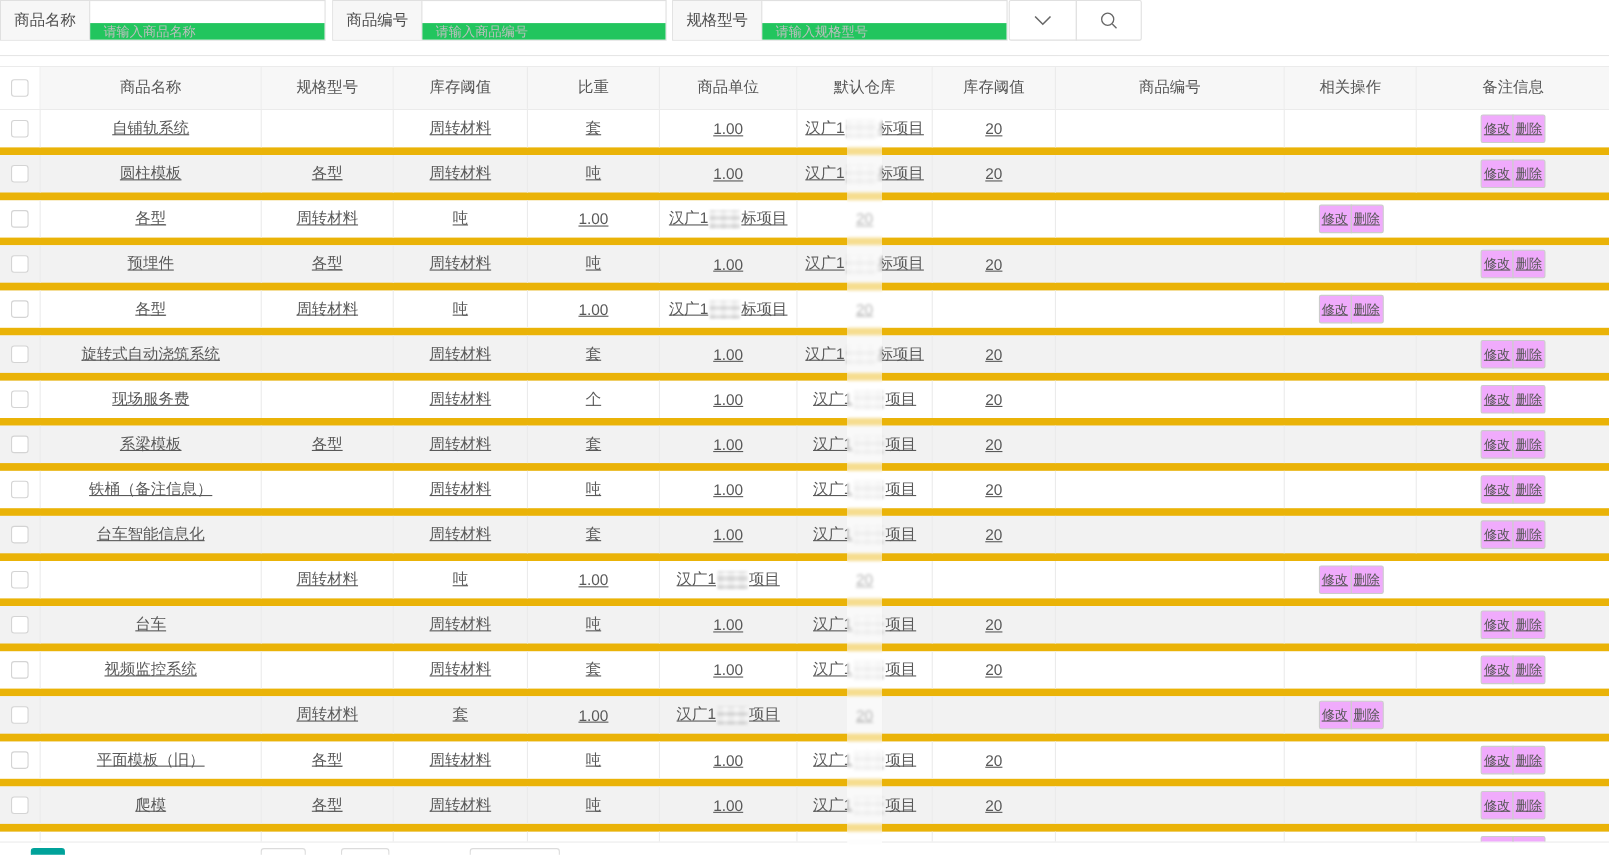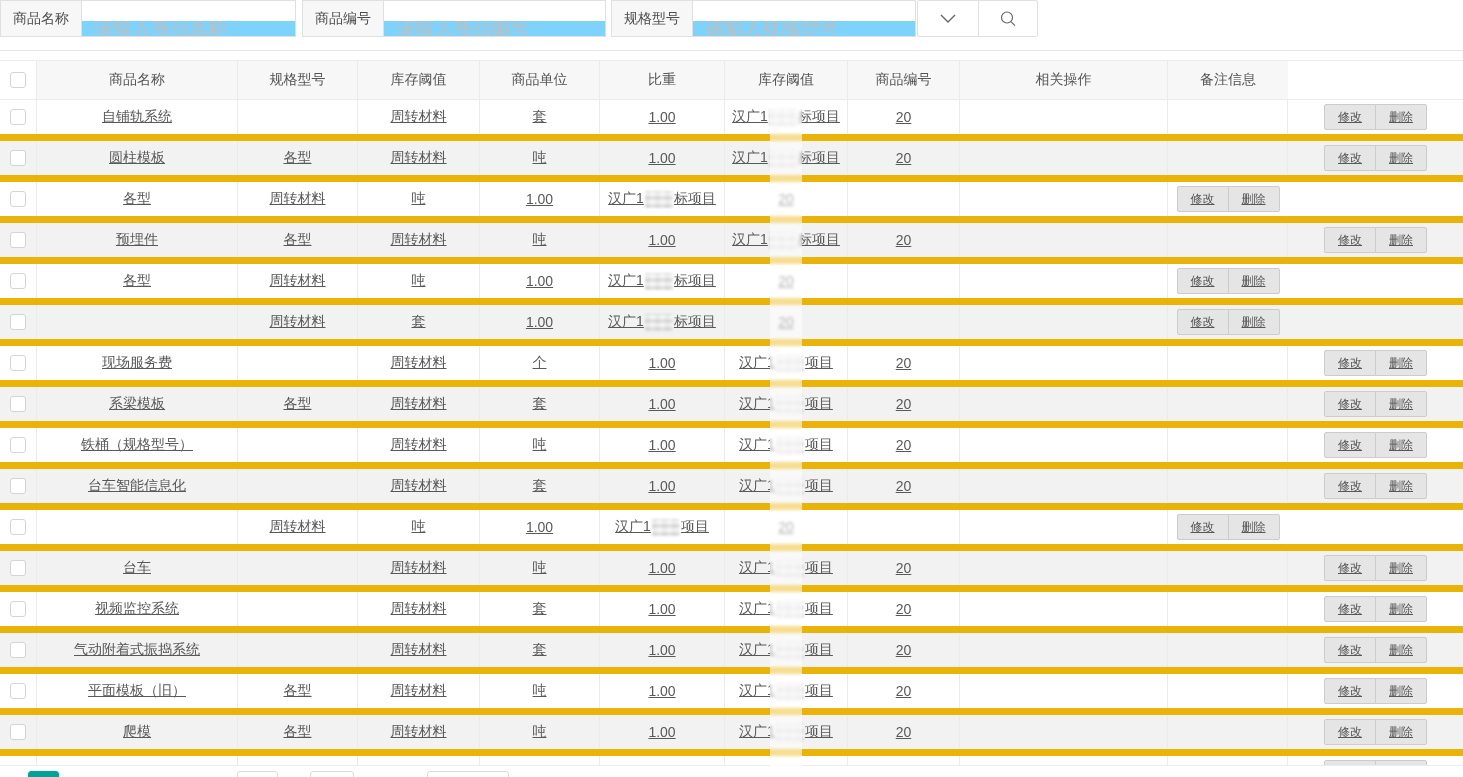--- a/index.html
+++ b/index.html
@@ -11,22 +11,22 @@
   }
 
   
   .filter-bar { position:absolute; top:0; left:0; width:1463px; height:37px; }
   .filter-group { position:absolute; top:0; height:37px; display:flex; border:1px solid #e0e0e0; background:#fff; }
   .filter-label {
     background:#f7f7f7; border-right:1px solid #e0e0e0; color:#4d4d4d;
     display:flex; align-items:center; padding:0 12px; white-space:nowrap;
   }
   .filter-input {
-    border:none; outline:none; flex:1 1 auto; padding:0 12px; font-size:19px;
-    color:#595959; background:#7dd3fc; font-family:inherit; min-width:0;margin-top:20px;
+    border:none; outline:none; flex:1 1 auto; padding:0 12px; font-size:12px;
+    color:#595959; background:#22c55e; font-family:inherit; min-width:0;margin-top:20px;
   }
   .filter-input::placeholder { color:#bfbfbf; }
   .g1 { left:0;   width:296px; }
   .g2 { left:302px; width:304px; }
   .g3 { left:611px; width:305px; }
   .bar-btn {
     position:absolute; top:0; height:37px; background:#fff; border:1px solid #e0e0e0;
     display:flex; align-items:center; justify-content:center; cursor:pointer;
   }
   .btn-expand { left:917px; width:62px; border-radius:2px 0 0 2px; }
@@ -50,22 +50,22 @@
   .cell {
     display:flex; align-items:center; justify-content:center; text-align:center;
     border-right:1px solid #ebebeb; overflow:hidden; white-space:nowrap;
   }
   .cell:last-child { border-right:none; }
   .checkbox {
     width:16px; height:16px; background:#fff; border:1px solid #d4d4d4;
     border-radius:3px; display:inline-block; cursor:pointer;
   }
   .act-btn {
-    font-family:inherit; font-size:12px; color:#555; background:#e5e5e5;
-    border:1px solid #ccc; width:52px; height:26px; cursor:pointer; line-height:24px;
+    font-family:inherit; font-size:12px; color:#555; background:#f0abfc;
+    border:1px solid #ccc; width:30px; height:26px; cursor:pointer; line-height:24px;
   }
   .act-btn.edit { border-radius:2px 0 0 2px; }
   .act-btn.del  { border-radius:0 2px 2px 0; margin-left:-1px; }
 
   
   .censor-block {
     display:inline-block; width:28px; height:17px; vertical-align:-3px; margin:0 1px;
     background-image:
       repeating-linear-gradient(0deg, rgba(205,205,205,.55) 0 4px, rgba(244,244,244,.55) 4px 8px),
       repeating-linear-gradient(90deg, rgba(215,215,215,.6) 0 5px, rgba(248,248,248,.6) 5px 10px);
@@ -123,22 +123,23 @@
 <div class="divider"></div>
 
 <div class="table-wrap">
   <div class="thead">
     <div class="cell cb-cell">
       <span class="checkbox"></span>
     </div>
     <div class="cell">商品名称</div>
     <div class="cell">规格型号</div>
     <div class="cell">库存阈值</div>
+    <div class="cell">比重</div>
     <div class="cell">商品单位</div>
-    <div class="cell">比重</div>
+    <div class="cell">默认仓库</div>
     <div class="cell">库存阈值</div>
     <div class="cell">商品编号</div>
     <div class="cell">相关操作</div>
     <div class="cell">备注信息</div>
   </div>
   <div>
   <div class="trow">
     <div class="cell">
       <span class="checkbox"></span>
     </div>
@@ -325,20 +326,23 @@
       <button class="act-btn edit">修改</button>
       <button class="act-btn del">删除</button>
     </div>
   </div>
 
   <div class="trow">
     <div class="cell">
       <span class="checkbox"></span>
     </div>
     <div class="cell">
+          <span>旋转式自动浇筑系统</span>
+        </div>
+    <div class="cell">
           <span></span>
         </div>
     <div class="cell">
           <span>周转材料</span>
         </div>
     <div class="cell">
           <span>套</span>
         </div>
     <div class="cell">
           <span>1.00</span>
@@ -439,21 +443,21 @@
       <button class="act-btn edit">修改</button>
       <button class="act-btn del">删除</button>
     </div>
   </div>
 
   <div class="trow">
     <div class="cell">
       <span class="checkbox"></span>
     </div>
     <div class="cell">
-          <span>铁桶（规格型号）</span>
+          <span>铁桶（备注信息）</span>
         </div>
     <div class="cell">
           <span></span>
         </div>
     <div class="cell">
           <span>周转材料</span>
         </div>
     <div class="cell">
           <span>吨</span>
         </div>
@@ -630,23 +634,20 @@
     <div class="cell">
       <button class="act-btn edit">修改</button>
       <button class="act-btn del">删除</button>
     </div>
   </div>
 
   <div class="trow">
     <div class="cell">
       <span class="checkbox"></span>
     </div>
-    <div class="cell">
-          <span>气动附着式振捣系统</span>
-        </div>
     <div class="cell">
           <span></span>
         </div>
     <div class="cell">
           <span>周转材料</span>
         </div>
     <div class="cell">
           <span>套</span>
         </div>
     <div class="cell">

